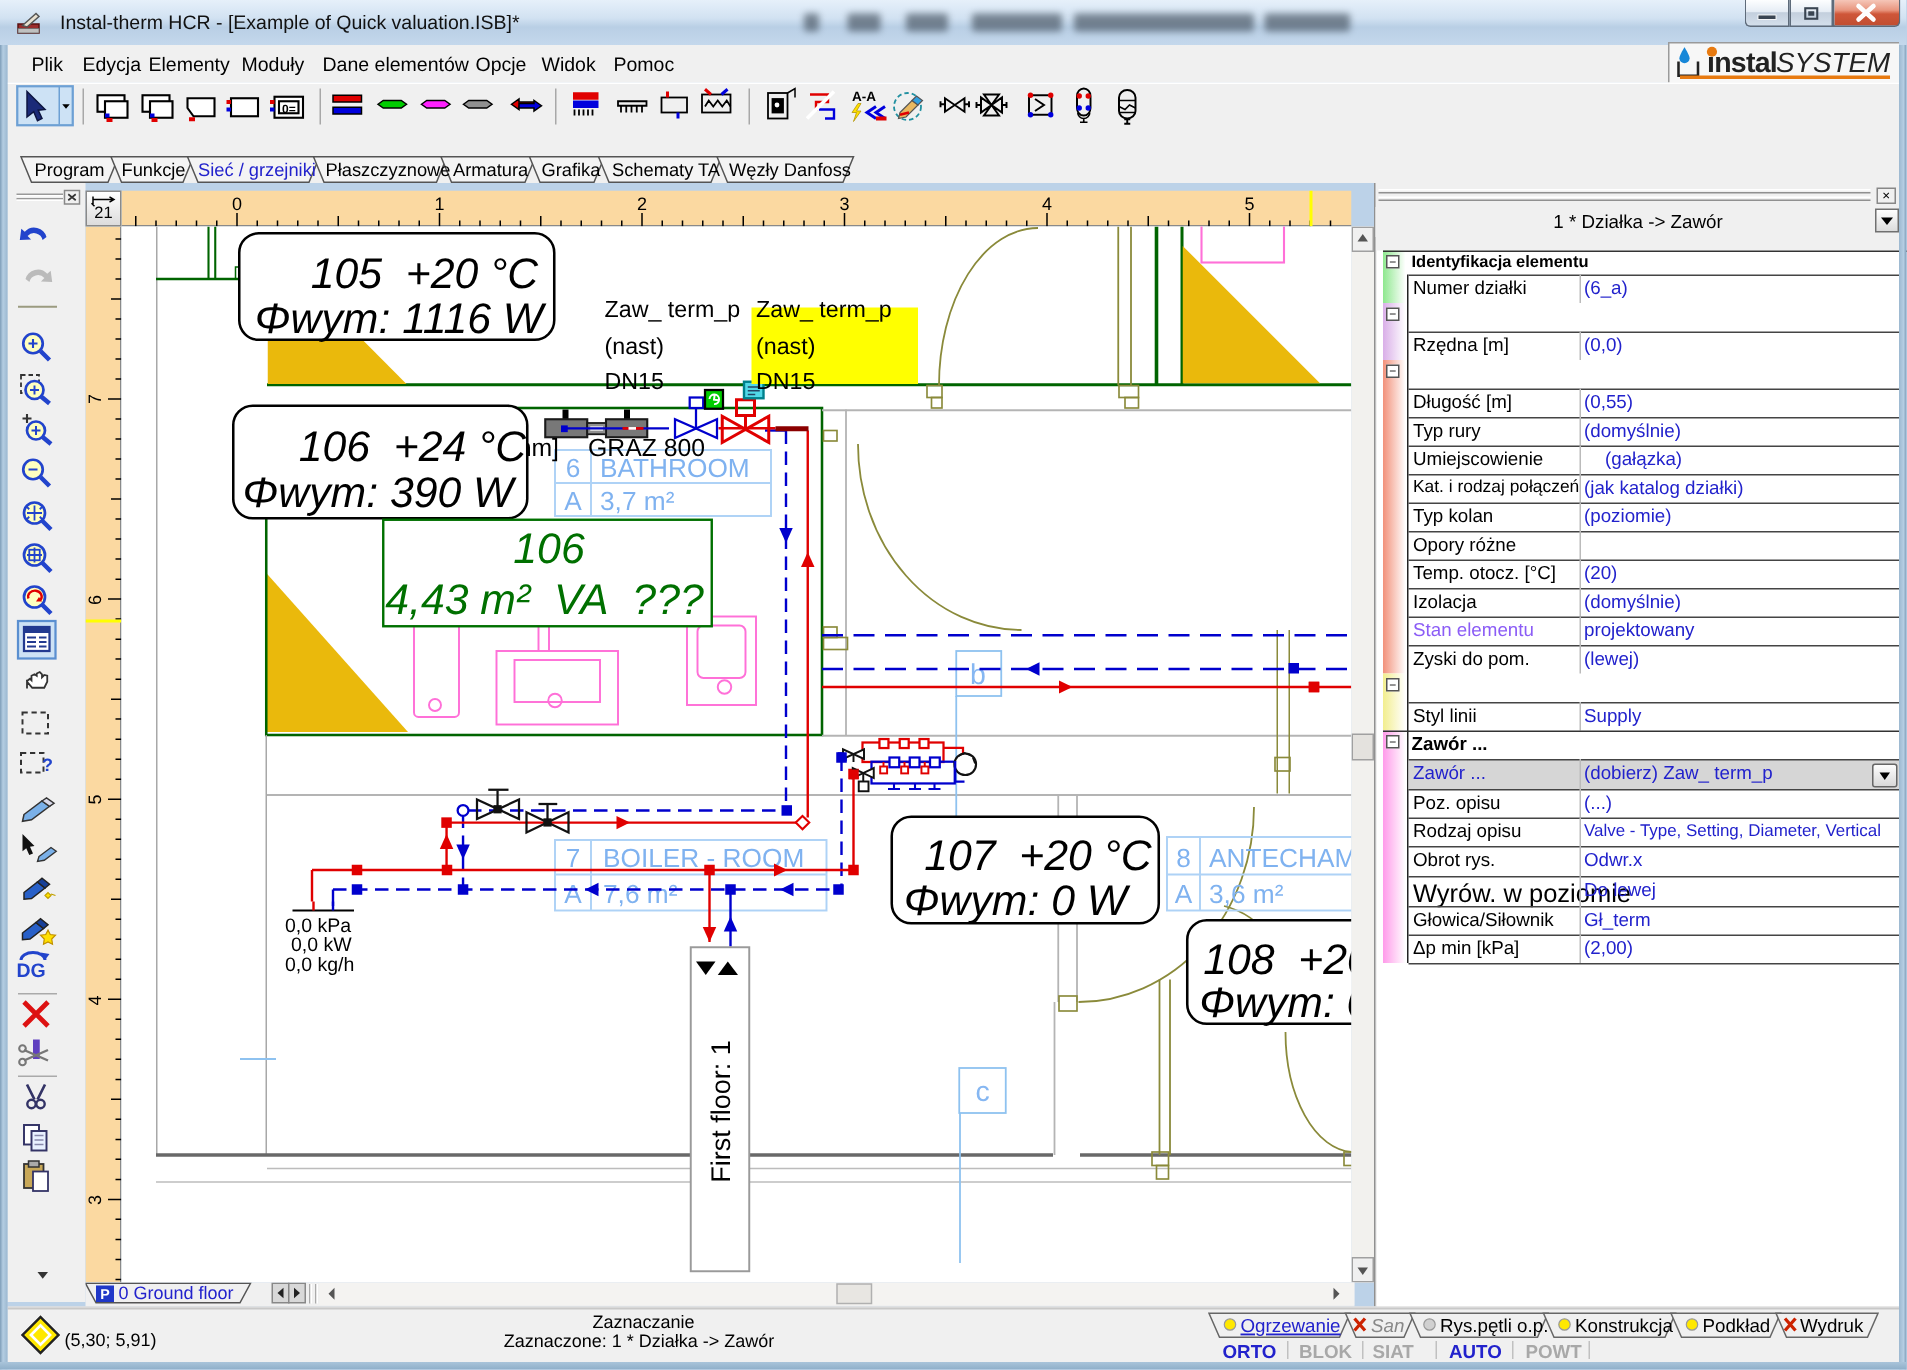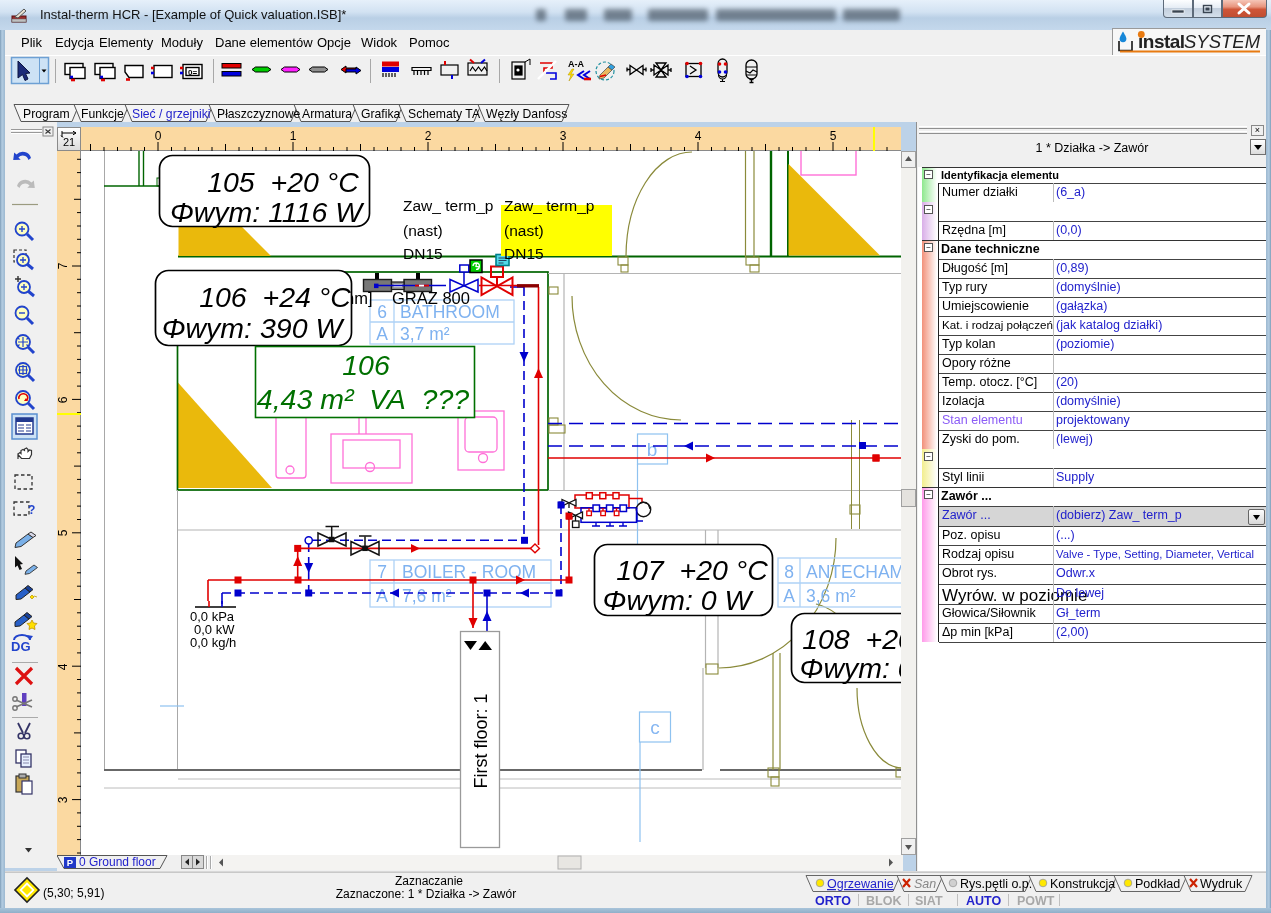--- a/index.html
+++ b/index.html
@@ -821,33 +821,32 @@
 <div class="abs" style="left:7px;top:48px;width:9px;height:9px;background:#fff;border:1px solid #555;font-size:8px;line-height:7px;text-align:center;color:#000">−</div>
 <div class="abs" style="left:22px;top:61px;width:328px;height:19px;border-top:1px solid #444"></div>
 <div class="abs" style="left:25px;top:63px;font-size:12.5px;color:#000;white-space:nowrap">Numer działki</div>
 <div class="abs" style="left:139px;top:63px;font-size:12.5px;color:#2222cc;white-space:nowrap">(6_a)</div>
 <div class="abs" style="left:136px;top:61px;width:1px;height:19px;background:#bbb"></div>
 <div class="abs" style="left:7px;top:83px;width:9px;height:9px;background:#fff;border:1px solid #555;font-size:8px;line-height:7px;text-align:center;color:#000">−</div>
 <div class="abs" style="left:22px;top:99px;width:328px;height:19px;border-top:1px solid #444"></div>
 <div class="abs" style="left:25px;top:101px;font-size:12.5px;color:#000;white-space:nowrap">Rzędna [m]</div>
 <div class="abs" style="left:139px;top:101px;font-size:12.5px;color:#2222cc;white-space:nowrap">(0,0)</div>
 <div class="abs" style="left:136px;top:99px;width:1px;height:19px;background:#bbb"></div>
-<div class="abs" style="left:5px;top:118px;width:345px;height:19px;border-top:1px solid #333;font-weight:bold;font-size:12.5px;padding:1px 0 0 19px;color:#000">Dane techniczne</div>
 <div class="abs" style="left:7px;top:121px;width:9px;height:9px;background:#fff;border:1px solid #555;font-size:8px;line-height:7px;text-align:center;color:#000">−</div>
 <div class="abs" style="left:22px;top:137px;width:328px;height:19px;border-top:1px solid #444"></div>
 <div class="abs" style="left:25px;top:139px;font-size:12.5px;color:#000;white-space:nowrap">Długość [m]</div>
-<div class="abs" style="left:139px;top:139px;font-size:12.5px;color:#2222cc;white-space:nowrap">(0,89)</div>
+<div class="abs" style="left:139px;top:139px;font-size:12.5px;color:#2222cc;white-space:nowrap">(0,55)</div>
 <div class="abs" style="left:136px;top:137px;width:1px;height:19px;background:#bbb"></div>
 <div class="abs" style="left:22px;top:156px;width:328px;height:19px;border-top:1px solid #444"></div>
 <div class="abs" style="left:25px;top:158px;font-size:12.5px;color:#000;white-space:nowrap">Typ rury</div>
 <div class="abs" style="left:139px;top:158px;font-size:12.5px;color:#2222cc;white-space:nowrap">(domyślnie)</div>
 <div class="abs" style="left:136px;top:156px;width:1px;height:19px;background:#bbb"></div>
 <div class="abs" style="left:22px;top:175px;width:328px;height:19px;border-top:1px solid #444"></div>
 <div class="abs" style="left:25px;top:177px;font-size:12.5px;color:#000;white-space:nowrap">Umiejscowienie</div>
-<div class="abs" style="left:139px;top:177px;font-size:12.5px;color:#2222cc;white-space:nowrap">(gałązka)</div>
+<div class="abs" style="left:153px;top:177px;font-size:12.5px;color:#2222cc;white-space:nowrap">(gałązka)</div>
 <div class="abs" style="left:136px;top:175px;width:1px;height:19px;background:#bbb"></div>
 <div class="abs" style="left:22px;top:194px;width:328px;height:19px;border-top:1px solid #444"></div>
 <div class="abs" style="left:25px;top:196px;font-size:11.6px;color:#000;white-space:nowrap">Kat. i rodzaj połączeń</div>
 <div class="abs" style="left:139px;top:196px;font-size:12.5px;color:#2222cc;white-space:nowrap">(jak katalog działki)</div>
 <div class="abs" style="left:136px;top:194px;width:1px;height:19px;background:#bbb"></div>
 <div class="abs" style="left:22px;top:213px;width:328px;height:19px;border-top:1px solid #444"></div>
 <div class="abs" style="left:25px;top:215px;font-size:12.5px;color:#000;white-space:nowrap">Typ kolan</div>
 <div class="abs" style="left:139px;top:215px;font-size:12.5px;color:#2222cc;white-space:nowrap">(poziomie)</div>
 <div class="abs" style="left:136px;top:213px;width:1px;height:19px;background:#bbb"></div>
 <div class="abs" style="left:22px;top:232px;width:328px;height:19px;border-top:1px solid #444"></div>

